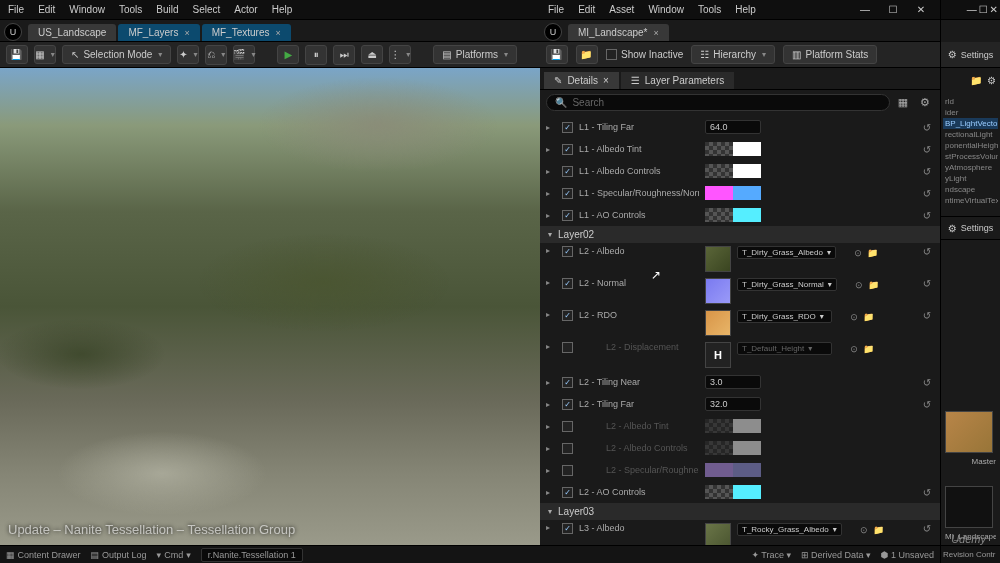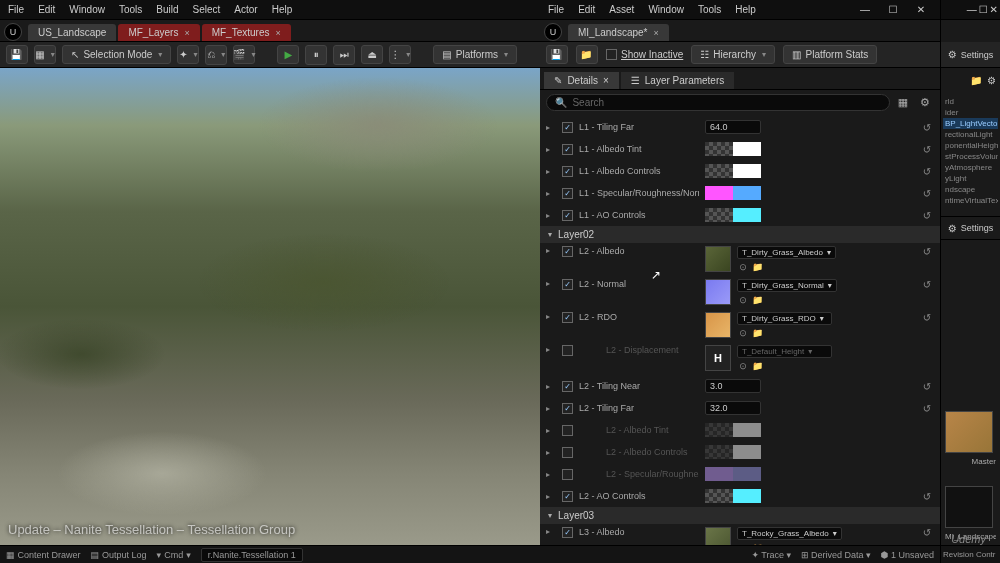--- a/index.html
+++ b/index.html
@@ -12,21 +12,21 @@
 .app-far-right { left: 940px; width: 60px; }
 
 
 .menubar { height: 20px; background: #0f0f0f; display: flex; align-items: center; padding: 0 8px; gap: 14px; border-bottom: 1px solid #000; }
 .menubar span { font-size: 10px; color: #ccc; }
 .menubar .win-controls { margin-left: auto; display: flex; gap: 6px; }
 .menubar .win-controls div { width: 22px; height: 16px; display: flex; align-items: center; justify-content: center; font-size: 10px; }
 
 
 .tabrow { height: 22px; background: #1a1a1a; display: flex; align-items: flex-end; padding: 0 4px; gap: 2px; border-bottom: 1px solid #000; }
-.tab { background: #7f1d1d; padding: 3px 10px; font-size: 10px; border-radius: 3px 3px 0 0; display: flex; align-items: center; gap: 6px; }
+.tab { background: #0c4a6e; padding: 3px 10px; font-size: 10px; border-radius: 3px 3px 0 0; display: flex; align-items: center; gap: 6px; }
 .tab.active { background: #383838; }
 .tab .x { color: #aaa; font-size: 9px; }
 .ue-logo { width: 18px; height: 18px; background: #000; border-radius: 50%; border: 1px solid #444; margin-right: 4px; display: flex; align-items: center; justify-content: center; font-size: 9px; }
 
 
 .toolbar { height: 26px; background: #242424; display: flex; align-items: center; padding: 0 6px; gap: 6px; border-bottom: 1px solid #000; }
 .tbtn { background: #333; border: 1px solid #444; border-radius: 3px; padding: 3px 8px; font-size: 10px; display: flex; align-items: center; gap: 4px; color: #ccc; }
 .tbtn.icon-only { padding: 3px 5px; width: 22px; justify-content: center; }
 .play-btn { color: #4a4; }
 .caret::after { content: "▾"; font-size: 8px; margin-left: 2px; color: #888; }
@@ -41,21 +41,21 @@
   opacity:0.8; }
 .viewport-label { position: absolute; bottom: 8px; left: 8px; font-size: 13px; color: rgba(255,255,255,0.6); text-shadow: 0 0 4px #000; }
 
 
 .subtitle { position: absolute; bottom: 28px; left: 50%; transform: translateX(-50%); text-align: center; font-size: 13px; color: #fff; text-shadow: 1px 1px 2px #000, -1px -1px 2px #000; width: 90%; }
 .subtitle .cn { display: block; }
 .subtitle .en { display: block; }
 
 
 .right-toolbar { height: 26px; background: #242424; display: flex; align-items: center; padding: 0 6px; gap: 8px; border-bottom: 1px solid #000; }
-.chk-row { display: flex; align-items: center; gap: 4px; font-size: 10px; text-decoration: underline; }
+.chk-row { display: flex; align-items: center; gap: 4px; font-size: 10px; }
 
 
 .panel-tabs { height: 22px; background: #1a1a1a; display: flex; align-items: flex-end; gap: 2px; padding: 0 4px; border-bottom: 1px solid #000; }
 .panel-tab { background: #2a2a2a; padding: 3px 10px; font-size: 10px; display: flex; align-items: center; gap: 5px; }
 .panel-tab.active { background: #383838; }
 
 
 .searchrow { height: 24px; display: flex; align-items: center; padding: 3px 6px; gap: 4px; background: #1a1a1a; }
 .searchbox { flex: 1; background: #0a0a0a; border: 1px solid #333; border-radius: 10px; padding: 2px 8px; font-size: 10px; color: #888; display: flex; align-items: center; gap: 5px; }
 .search-icon-btn { width: 18px; height: 18px; display: flex; align-items: center; justify-content: center; color: #aaa; font-size: 11px; }
@@ -81,21 +81,21 @@
 .section-header { background: #2a2a2a; padding: 3px 8px; font-size: 10px; color: #ccc; display: flex; align-items: center; gap: 6px; }
 .section-header .arrow { font-size: 8px; color: #aaa; }
 
 .tex-row { display: flex; align-items: flex-start; padding: 3px 6px; gap: 6px; min-height: 32px; }
 .tex-thumb { width: 26px; height: 26px; border: 1px solid #444; background: #333; }
 .tex-thumb.grass { background: linear-gradient(135deg,#5a6538,#3a4520); }
 .tex-thumb.normal { background: linear-gradient(135deg,#7a7af0,#9a9af8); }
 .tex-thumb.rdo { background: linear-gradient(135deg,#d89548,#e8b568); }
 .tex-thumb.height { background: #222; color:#fff; display:flex; align-items:center; justify-content:center; font-weight:bold; font-size:11px; }
 .tex-thumb.rocky { background: linear-gradient(135deg,#6a7548,#4a5530); }
-.tex-controls { display: flex; flex-direction: column; gap: 2px; }
+.tex-controls { display: flex; flex-direction: row; gap: 16px; align-items: flex-end; }
 .tex-dropdown { background: #0a0a0a; border: 1px solid #333; font-size: 8px; padding: 1px 4px; color: #ccc; border-radius: 2px; display: flex; align-items: center; gap: 4px; min-width: 95px; }
 .tex-mini-btns { display: flex; gap: 3px; }
 .tex-mini-btns div { width: 12px; height: 12px; display:flex; align-items:center; justify-content:center; font-size: 9px; color: #888; }
 
 
 .far-right-col { display: flex; flex-direction: column; height: 100%; background: #1a1a1a; border-left: 1px solid #000; }
 .far-toolbar { height: 26px; background: #242424; display:flex; align-items:center; justify-content:center; gap:4px; border-bottom:1px solid #000; }
 .outliner-list { flex: 0 0 auto; padding: 4px 2px; font-size: 8px; overflow: hidden; }
 .outliner-item { padding: 1px 2px; color: #888; white-space: nowrap; overflow: hidden; }
 .outliner-item.sel { background: #1a3a5a; color: #9cf; }

